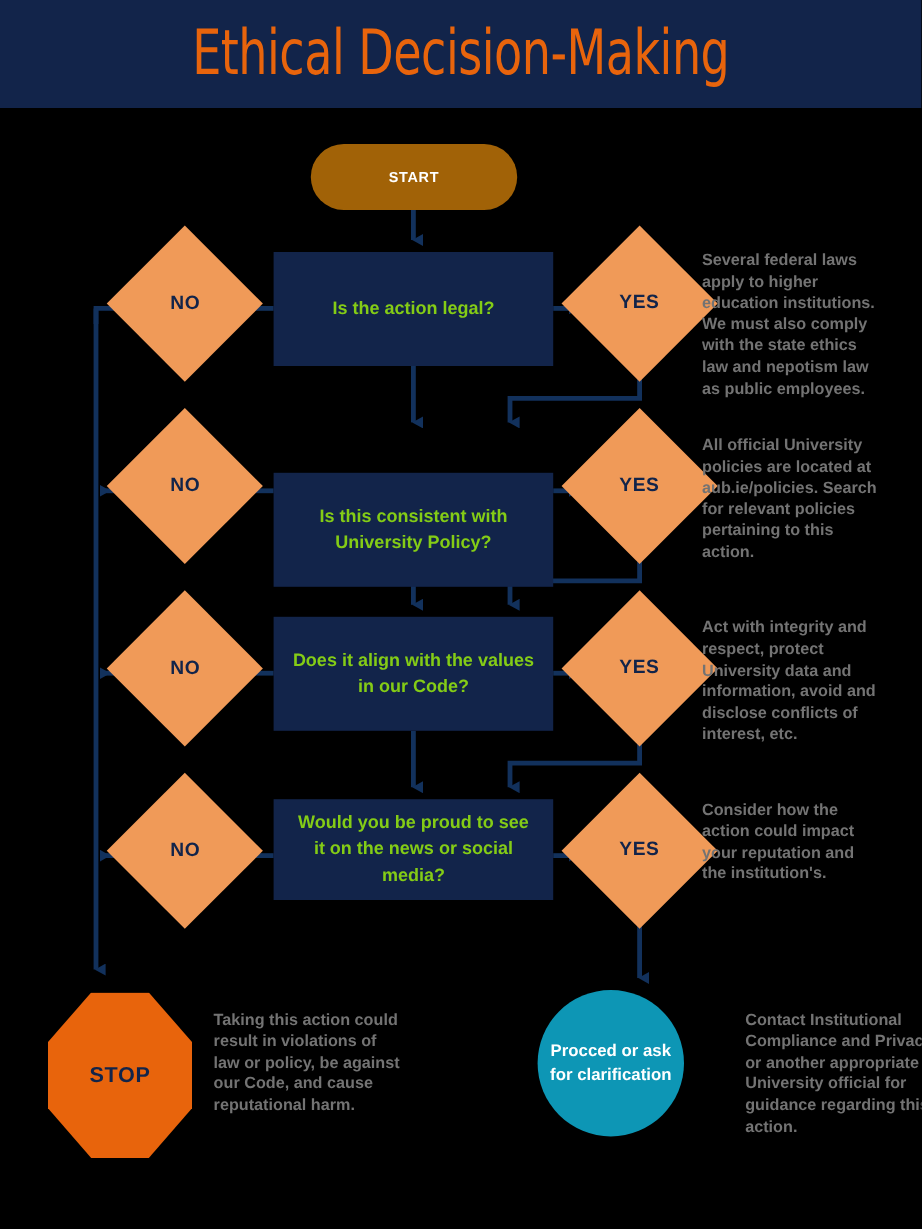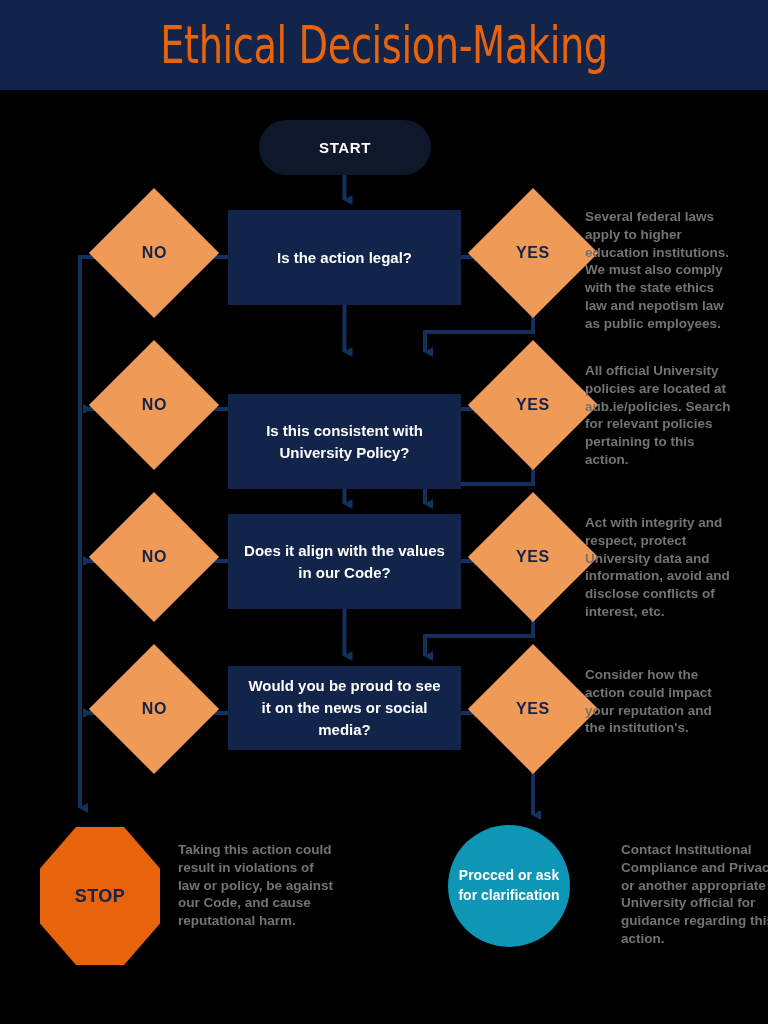--- a/index.html
+++ b/index.html
@@ -31,30 +31,30 @@
   }
 
   
   .wires{position:absolute;left:0;top:0;width:768px;height:1024px;}
 
   
   .node{position:absolute;}
 
   .start-pill{
     left:259px;top:120px;width:172px;height:55px;
-    background:#0f172a;border-radius:28px;
-    display:flex;align-items:center;justify-content:center;
-    color:#ffffff;font-size:15px;font-weight:bold;letter-spacing:0.6px;
+    background:#a16207;border-radius:28px;
+    display:flex;align-items:center;justify-content:center;
+    color:#ffffff;font-size:12px;font-weight:bold;letter-spacing:0.6px;
   }
 
   .qbox{
     background:#12244a;
     display:flex;align-items:center;justify-content:center;
     text-align:center;
-    color:#ffffff;font-size:15px;font-weight:bold;line-height:1.45;
+    color:#84cc16;font-size:15px;font-weight:bold;line-height:1.45;
     padding:0 14px;box-sizing:border-box;
   }
   .qbox-1{left:228px;top:210px;width:233px;height:95px;}
   .qbox-2{left:228px;top:362px;width:233px;height:95px;margin-top:32px;}
   .qbox-3{left:228px;top:514px;width:233px;height:95px;}
   .qbox-4{left:228px;top:666px;width:233px;height:84px;}
 
   .diamond{
     width:92px;height:92px;
     background:#f09a58;

